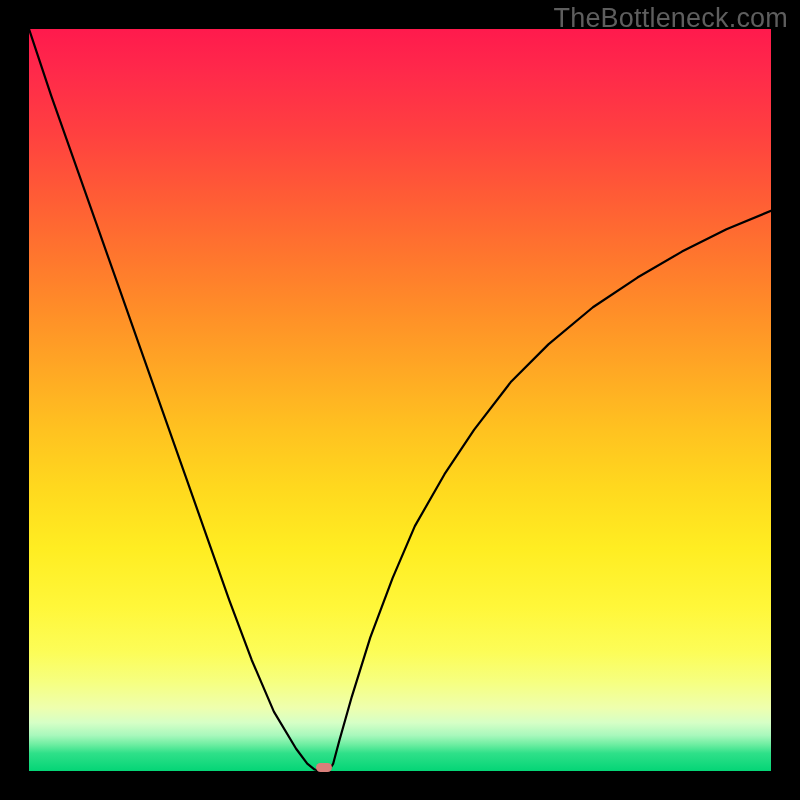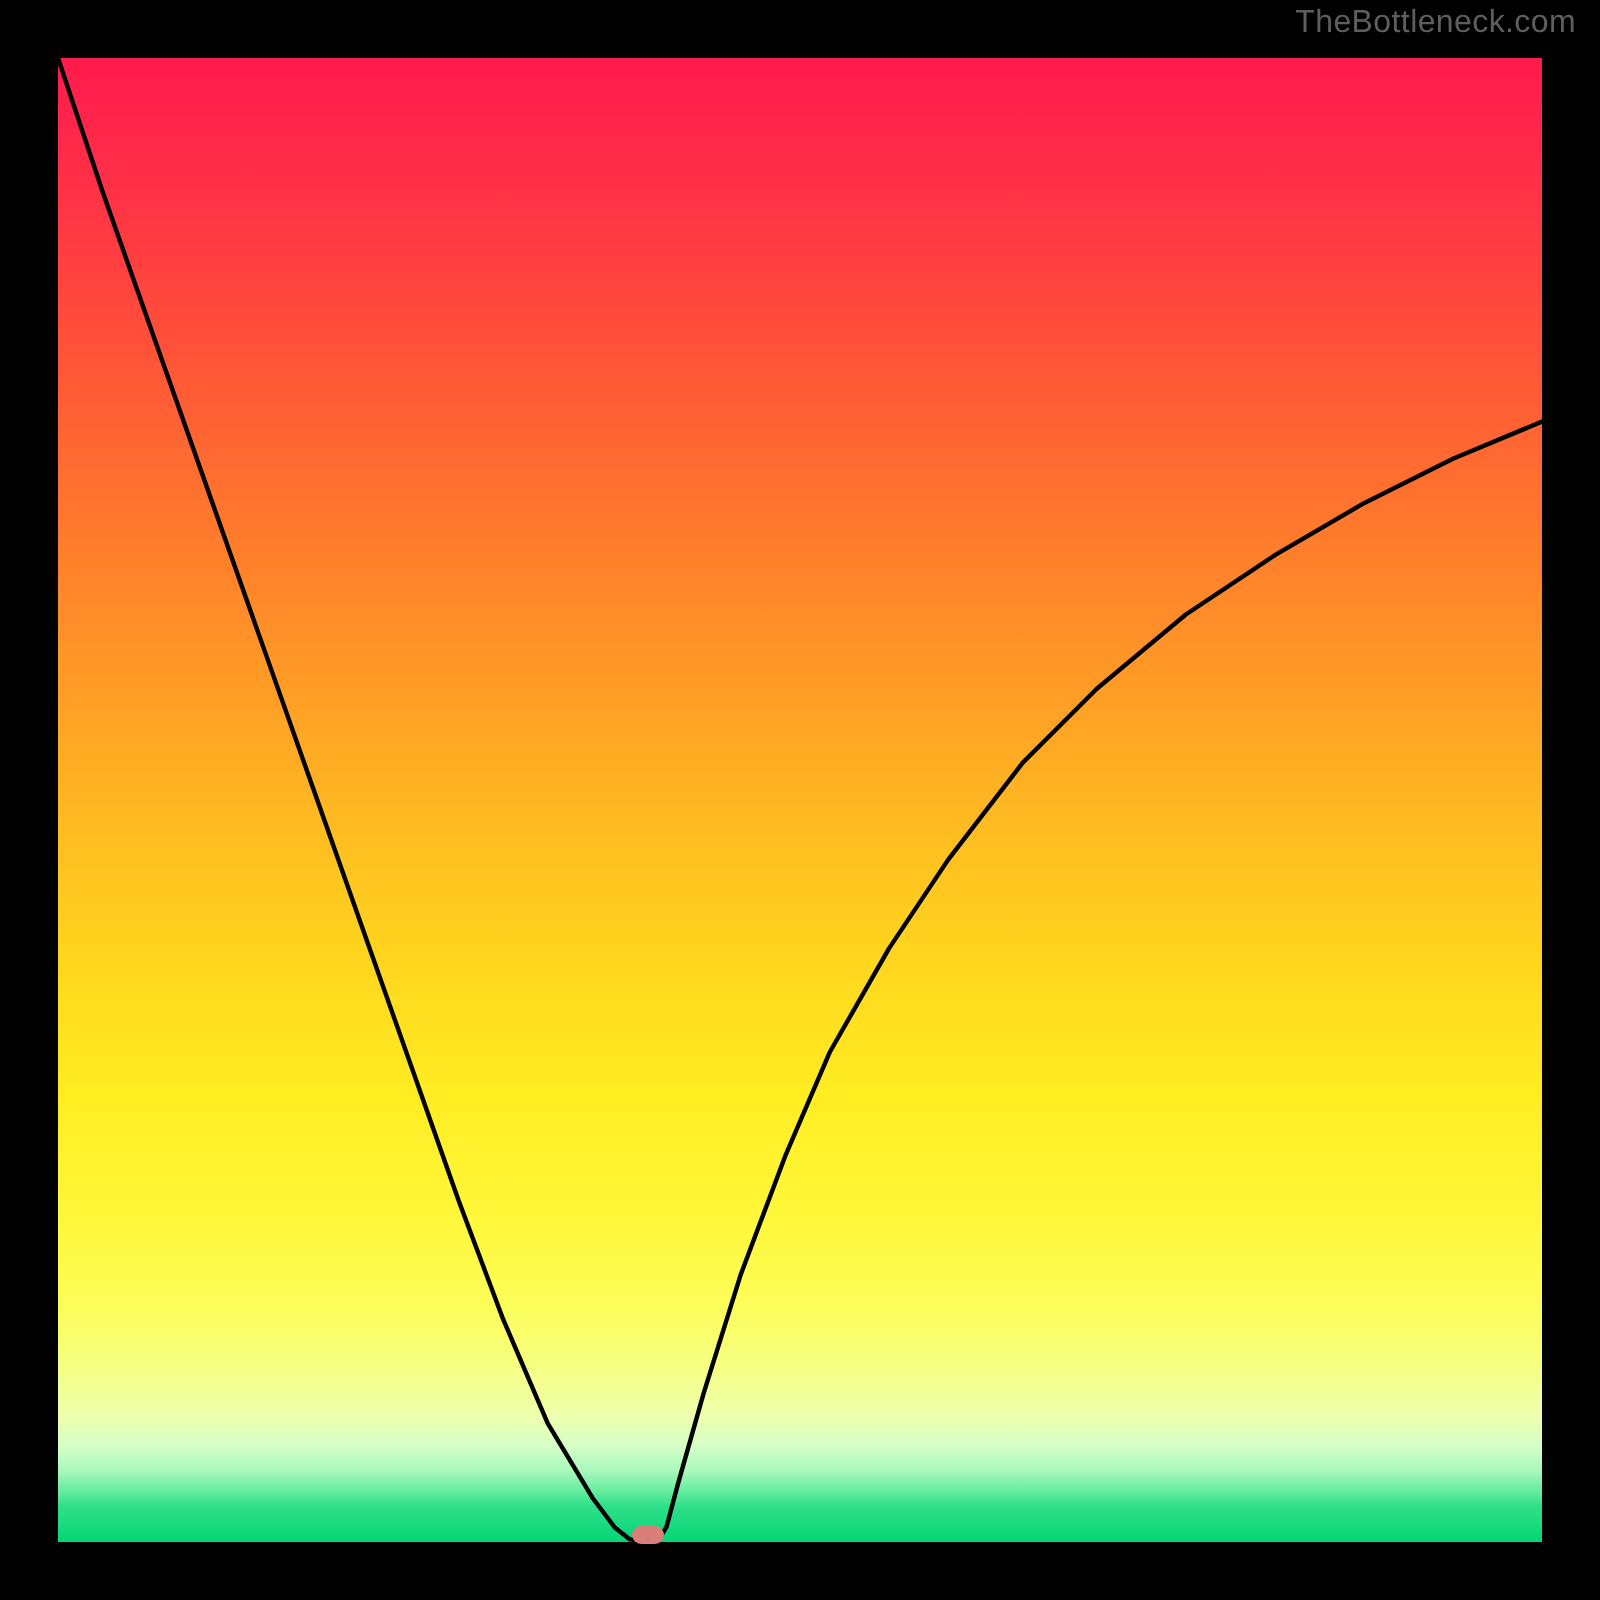--- a/index.html
+++ b/index.html
@@ -50,21 +50,21 @@
     left: 0;
     top: 0;
     width: 742px;
     height: 742px;
   }
   .watermark {
     position: absolute;
     top: 3px;
     right: 12px;
     color: #5e5e5e;
-    font-size: 16px;
+    font-size: 27px;
     font-weight: 500;
     letter-spacing: 0.2px;
     user-select: none;
   }
   .bump {
     position: absolute;
     width: 16px;
     height: 9px;
     border-radius: 5px;
     background: #d97f7a;

